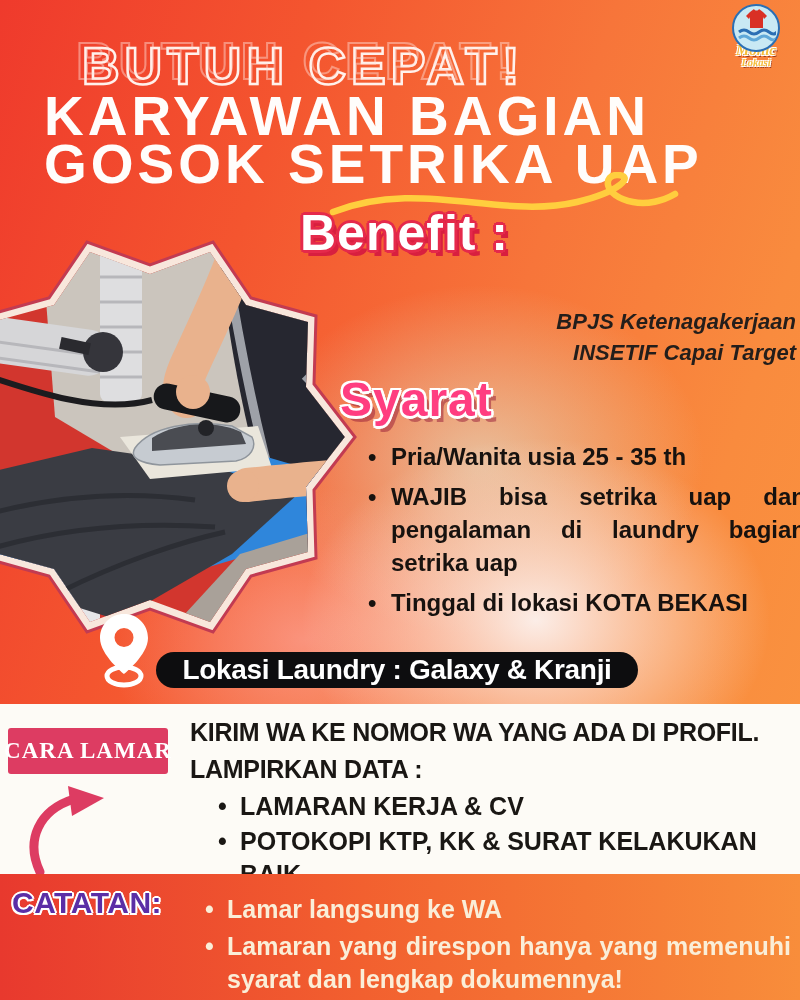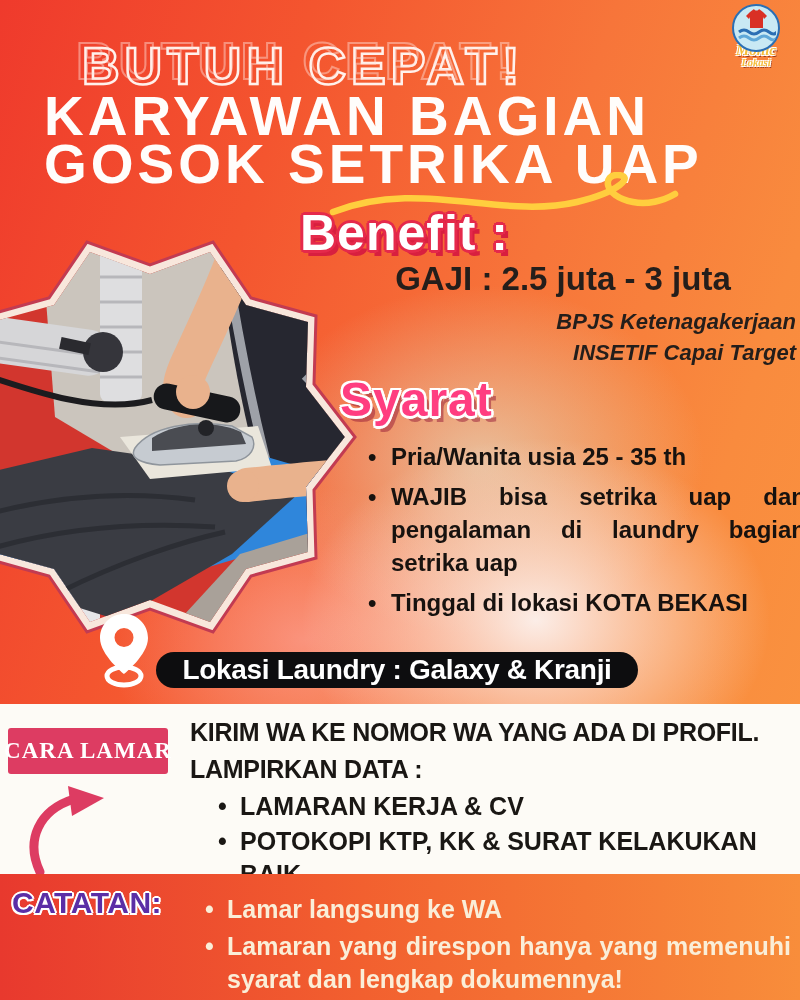--- a/index.html
+++ b/index.html
@@ -140,21 +140,20 @@
 
   <div class="abs h-outline" data-text="BUTUH CEPAT!">BUTUH CEPAT!</div>
   <div class="abs h-solid h-line2">KARYAWAN BAGIAN</div>
   <div class="abs h-solid h-line3">GOSOK SETRIKA UAP</div>
 
   <svg class="abs" style="left:325px;top:172px;" width="360" height="56" viewBox="0 0 360 56">
     <path d="M8,40 C95,6 175,48 252,30 C294,20 310,4 293,3 C278,2 277,24 308,30 C322,33 338,29 350,22" stroke="#FFCE3E" stroke-width="6.5" fill="none" stroke-linecap="round"></path>
   </svg>
 
   <div class="abs benefit-title">Benefit :</div>
-  <div class="abs salary">GAJI : 2.5 juta - 3 juta</div>
   <div class="abs perks">
     <div>BPJS Ketenagakerjaan</div>
     <div>INSETIF Capai Target</div>
   </div>
 
   <div class="abs syarat-title">Syarat</div>
   <ul class="abs req">
     <li>Pria/Wanita usia 25 - 35 th</li>
     <li>WAJIB bisa setrika uap dan pengalaman di laundry bagian setrika uap</li>
     <li>Tinggal di lokasi KOTA BEKASI</li>

